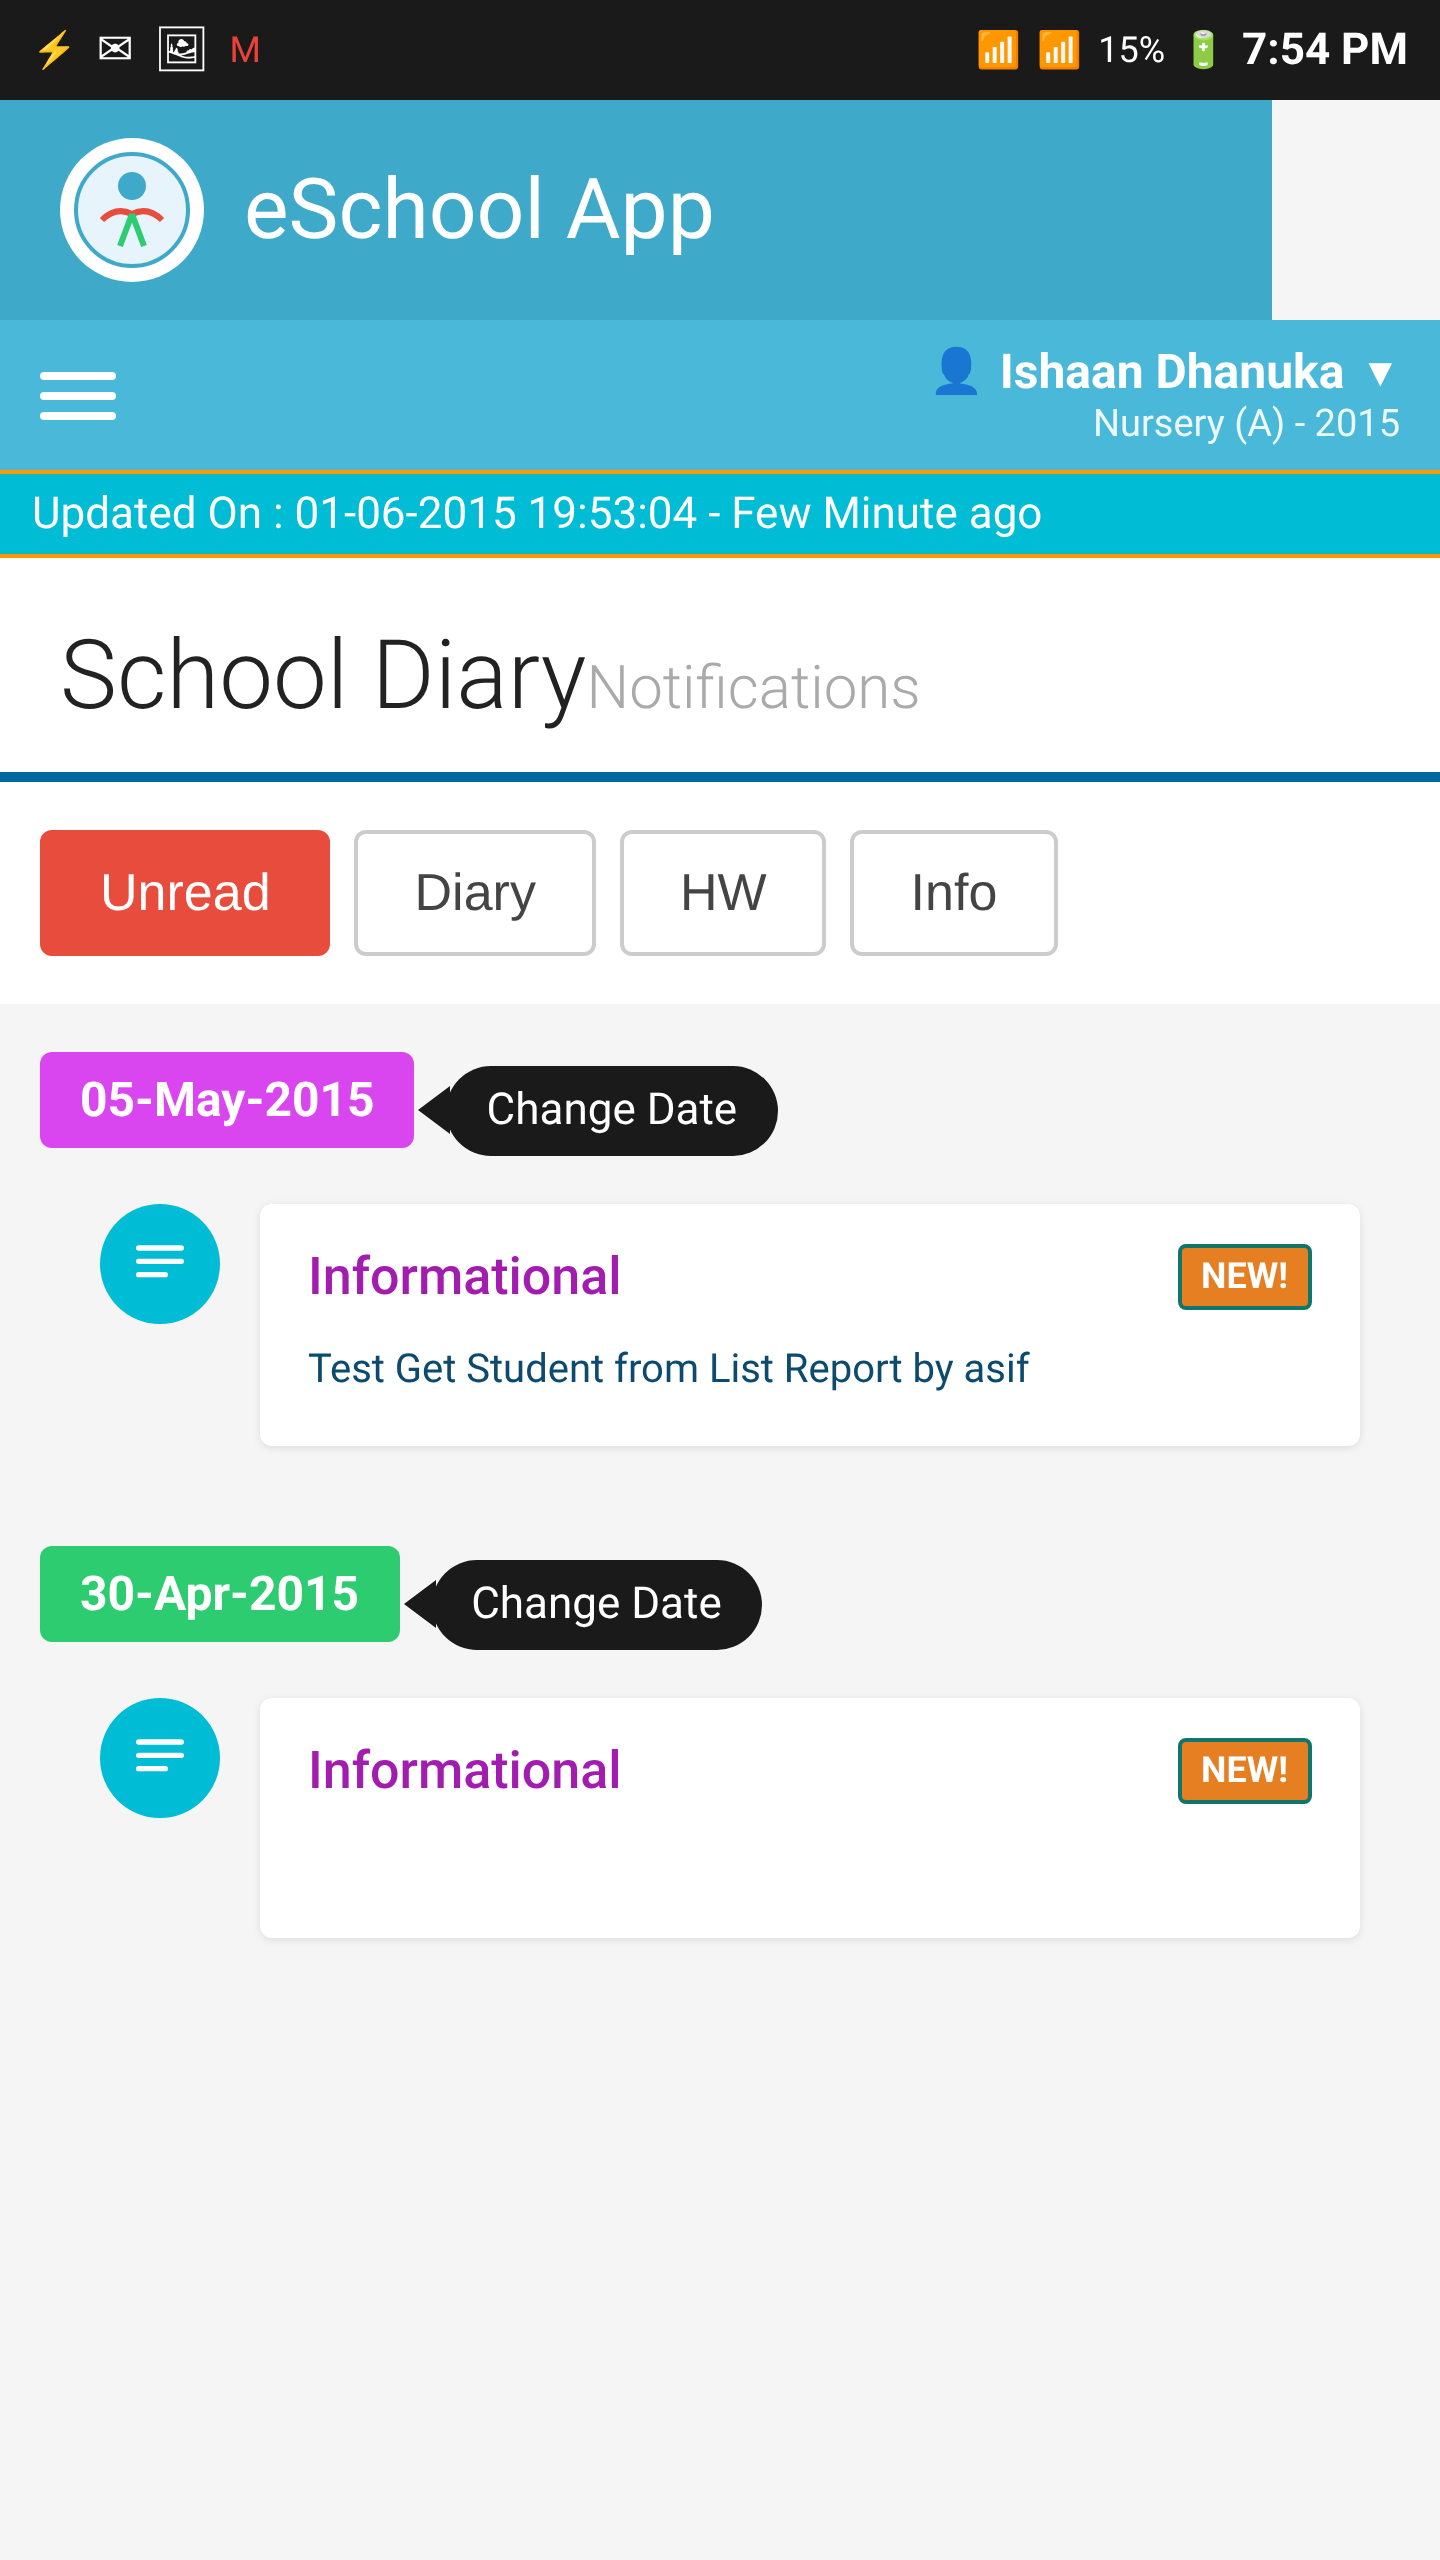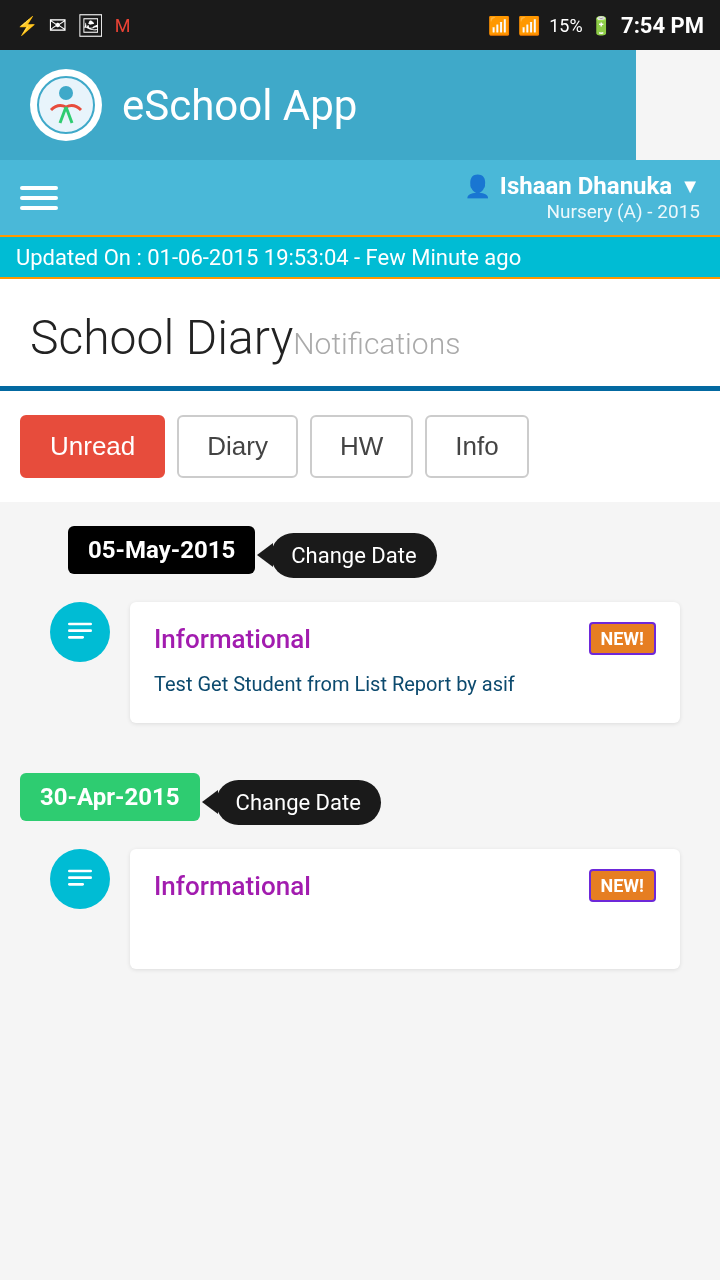--- a/index.html
+++ b/index.html
@@ -187,21 +187,21 @@
     }
     .date-badge {
       display: inline-block;
       padding: 10px 20px;
       border-radius: 6px;
       font-size: 24px;
       font-weight: bold;
       color: white;
       margin-bottom: 10px;
     }
-    .date-badge.red { background: #000000; margin-left: 48px; }
+    .date-badge.red { background: #d946ef; }
     .date-badge.green { background: #2ecc71; }
 
     .change-date-tooltip {
       display: inline-flex;
       align-items: center;
       gap: 8px;
       background: #1a1a1a;
       color: white;
       padding: 10px 20px;
       border-radius: 30px;
@@ -273,21 +273,21 @@
       font-size: 26px;
       font-weight: 500;
     }
     .new-badge {
       background: #e67e22;
       color: white;
       font-size: 18px;
       font-weight: bold;
       padding: 4px 10px;
       border-radius: 4px;
-      border: 2px solid #6d28d9;
+      border: 2px solid #0f766e;
     }
     .card-body {
       color: #0c4a6e;
       font-size: 20px;
       line-height: 1.5;
     }
   </style>
 </head>
 <body>
 

